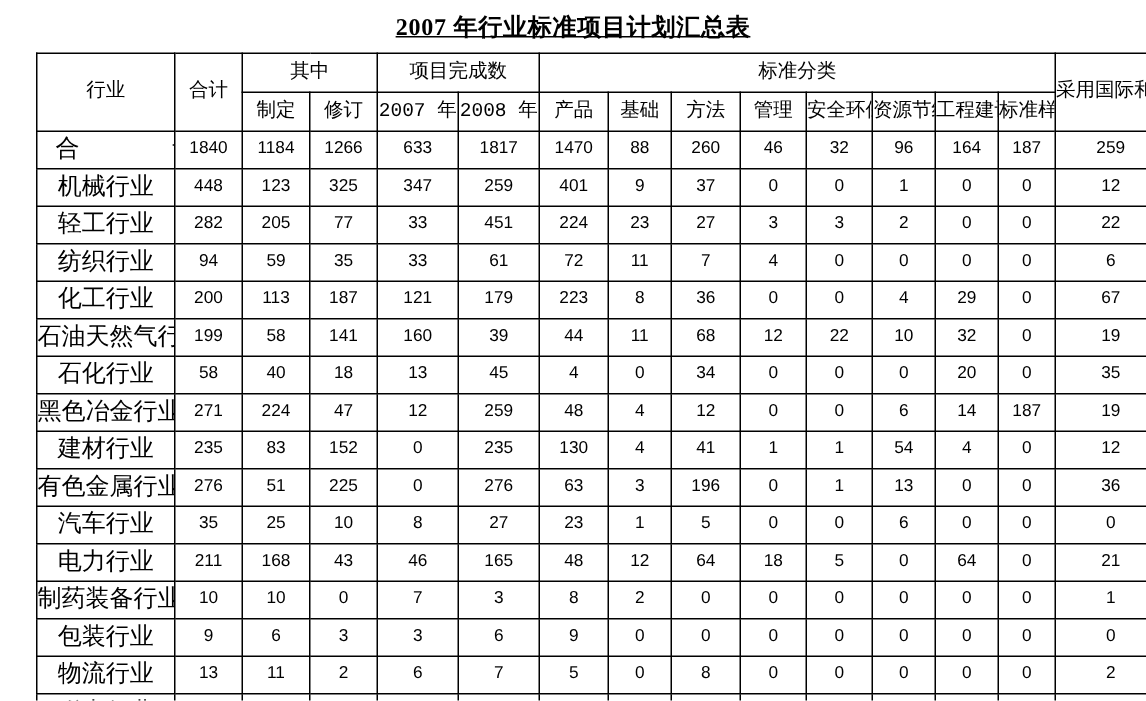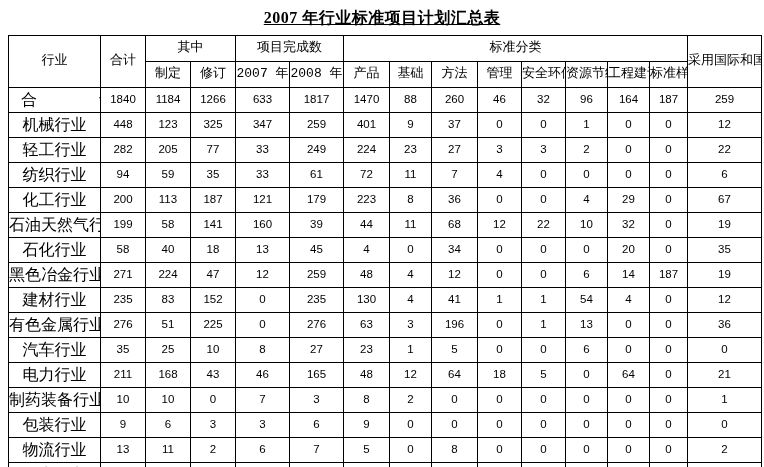--- a/index.html
+++ b/index.html
@@ -12,21 +12,21 @@
     height: 467px;
     font-family: "Liberation Sans", sans-serif;
     color: #000000;
     overflow: hidden;
   }
   .page {
     width: 764px;
     height: 467px;
     position: relative;
     box-sizing: border-box;
-    padding: 0 8px;
+    padding: 0 24px;
   }
   .doc-title {
     text-align: center;
     font-family: "Liberation Serif", serif;
     font-weight: bold;
     font-size: 16px;
     letter-spacing: 0.5px;
     text-decoration: underline;
     padding-top: 8px;
     padding-bottom: 6px;
@@ -176,21 +176,21 @@
           <td class="num">0</td>
           <td class="num">0</td>
           <td class="num">12</td>
         </tr>
         <tr>
           <td class="industry-cell">轻工行业</td>
           <td class="num">282</td>
           <td class="num">205</td>
           <td class="num">77</td>
           <td class="num">33</td>
-          <td class="num">249</td>
+          <td class="num">451</td>
           <td class="num">224</td>
           <td class="num">23</td>
           <td class="num">27</td>
           <td class="num">3</td>
           <td class="num">3</td>
           <td class="num">2</td>
           <td class="num">0</td>
           <td class="num">0</td>
           <td class="num">22</td>
         </tr>

